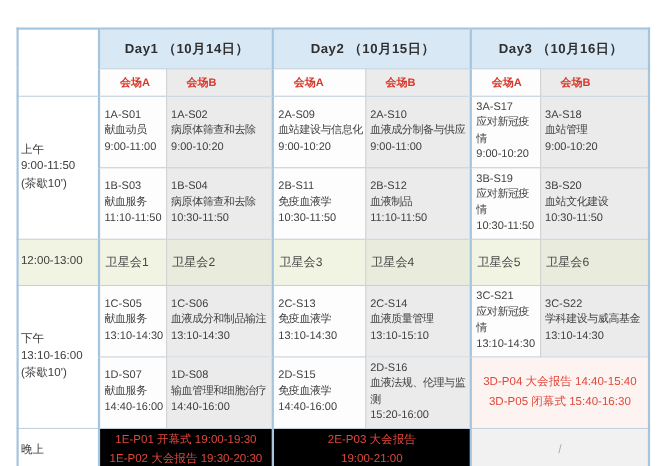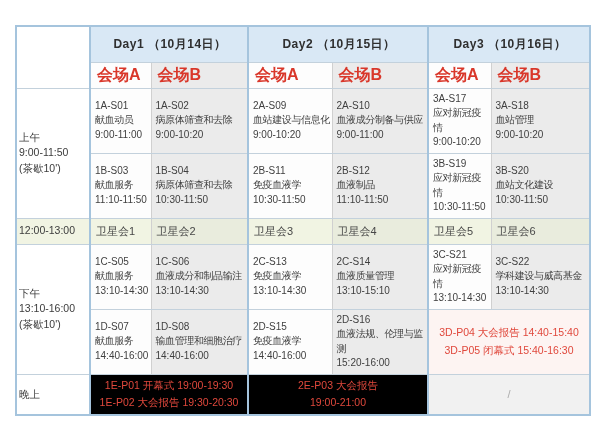--- a/index.html
+++ b/index.html
@@ -13,28 +13,28 @@
     border:2px solid #a5c4dd;background:#ffffff;
   }
   td{
     border-top:1px solid #c3d1dc;border-bottom:1px solid #c3d1dc;
     border-left:1px solid #d0d0d0;border-right:1px solid #d0d0d0;
     padding:2px 2px 2px 4px;vertical-align:middle;overflow:hidden;
   }
   .vsep{border-left:2px solid #a5c4dd;}
   
   .r-day{height:36px}.r-venue{height:25px}.r-am1{height:60px}.r-am2{height:57px}
-  .r-sat{height:26px}.r-pm1{height:59px}.r-pm2{height:58px}.r-eve{height:41px}
+  .r-sat{height:42px}.r-pm1{height:59px}.r-pm2{height:58px}.r-eve{height:41px}
   
   .day-header{
     background:#d9e8f5;text-align:center;font-weight:bold;font-size:12px;color:#2f2f2f;
     letter-spacing:0.5px;
   }
   .corner{background:#ffffff;}
-  .venue{font-size:16px;font-weight:bold;color:#d9372a;padding-left:6px;}
+  .venue{font-size:10px;font-weight:bold;color:#d9372a;padding-left:18px;}
   
   .col-a{background:#fdfdfd;}
   .col-b{background:#ebebeb;}
   
   .label-cell{
     text-align:left;font-size:10.5px;color:#3c3c3c;line-height:1.45;background:#ffffff;
     padding:2px;
   }
   
   .session{font-size:10px;line-height:1.45;color:#3f3f3f;padding:3px 1px 3px 4px;}

